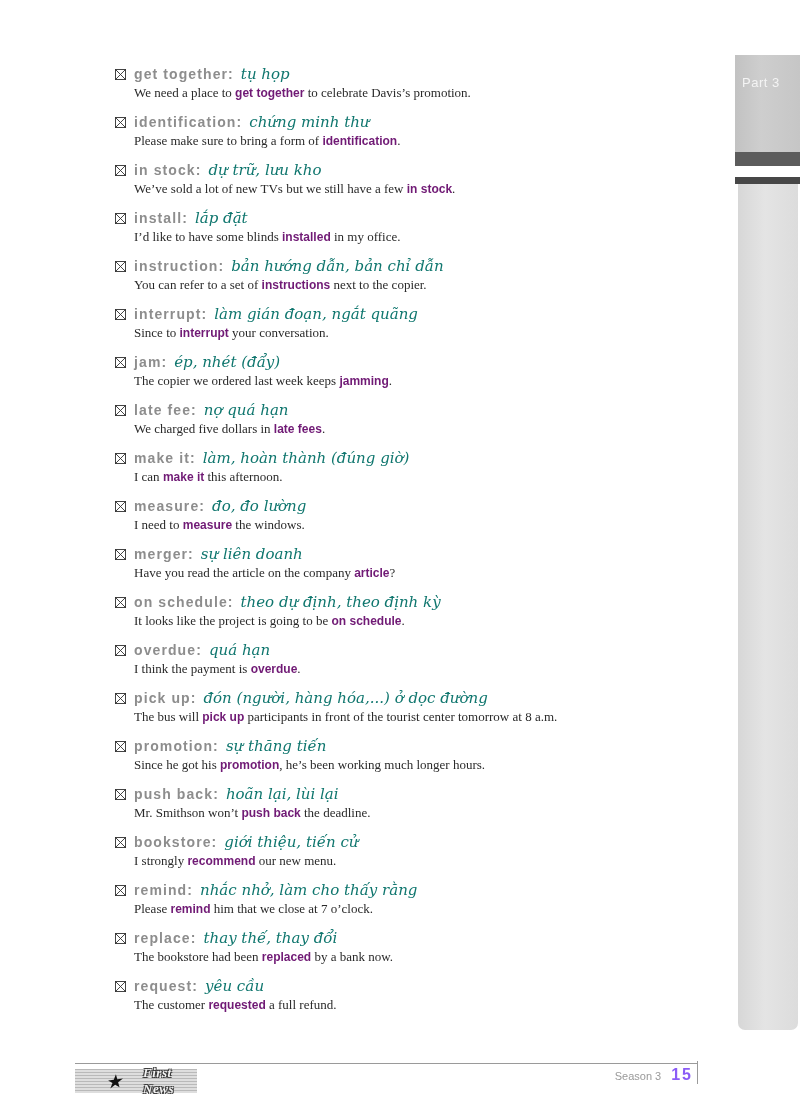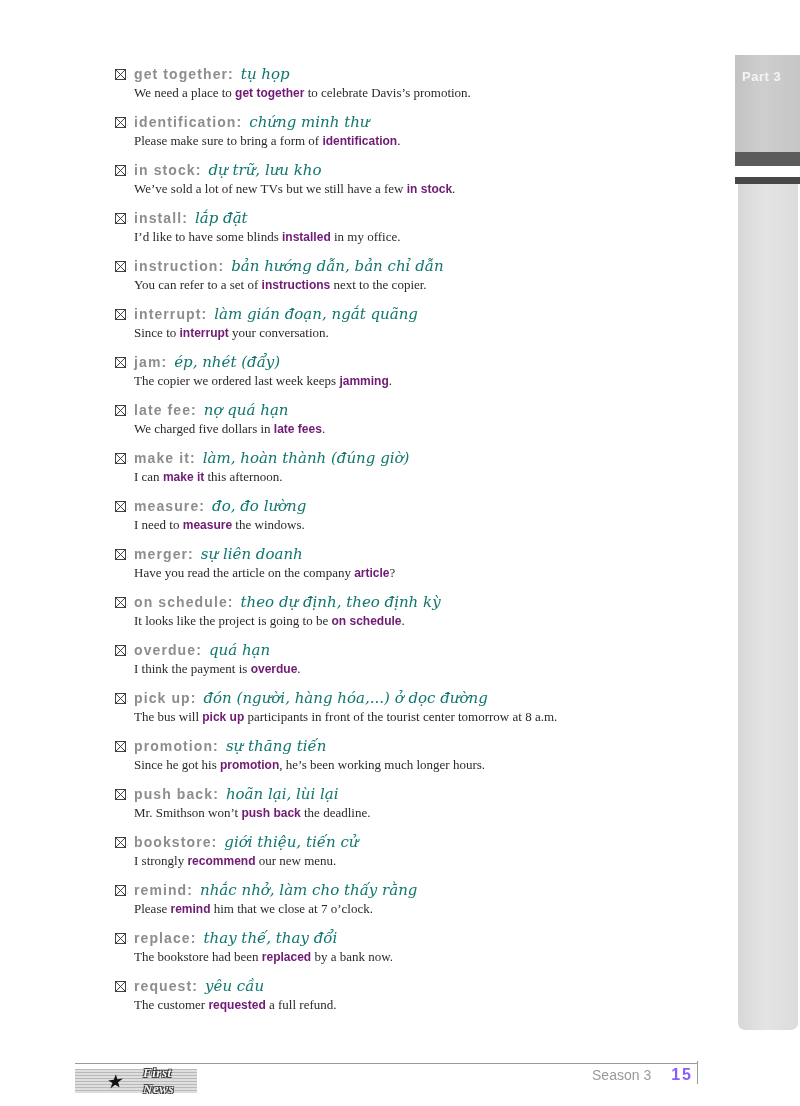--- a/index.html
+++ b/index.html
@@ -59,23 +59,22 @@
   
   #part-tab{
     position:absolute;left:735px;top:55px;width:65px;height:97px;
     background:linear-gradient(to right,#c2c2c2,#cecece 40%,#c6c6c6);
   }
   #part-tab-label{
     font-family:"Liberation Sans", sans-serif;
     font-size:13px;
     letter-spacing:0.5px;
     color:#f4f4f4;
-    padding:14px 0 0 7px;
+    padding:20px 0 0 7px;
     display:block;
-    font-weight:bold;
   }
   #part-tab-band{
     position:absolute;left:735px;top:152px;width:65px;height:14px;
     background:#5c5c5c;
   }
   #part-rule{
     position:absolute;left:735px;top:177px;width:65px;height:7px;
     background:#474747;
   }
   #side-strip{
@@ -113,22 +112,22 @@
     margin-left:19px;
     letter-spacing:0.5px;
     text-shadow:1px 1px 0 #3c3c3c,-1px 1px 0 #3c3c3c,1px -1px 0 #3c3c3c,-1px -1px 0 #3c3c3c;
   }
   #footer-right{
     position:absolute;right:107px;top:1066px;
     display:flex;align-items:baseline;
   }
   #season-label{
     font-family:"Liberation Sans", sans-serif;
-    font-size:14px;color:#9a9a9a;
-    margin-right:20px;
+    font-size:11px;color:#9a9a9a;
+    margin-right:10px;
   }
   #page-number{
     font-family:"Liberation Sans", sans-serif;
     font-size:16px;color:#8b5cf6;
     letter-spacing:2px;font-weight:700;
   }
 </style>
 </head>
 <body>
 

